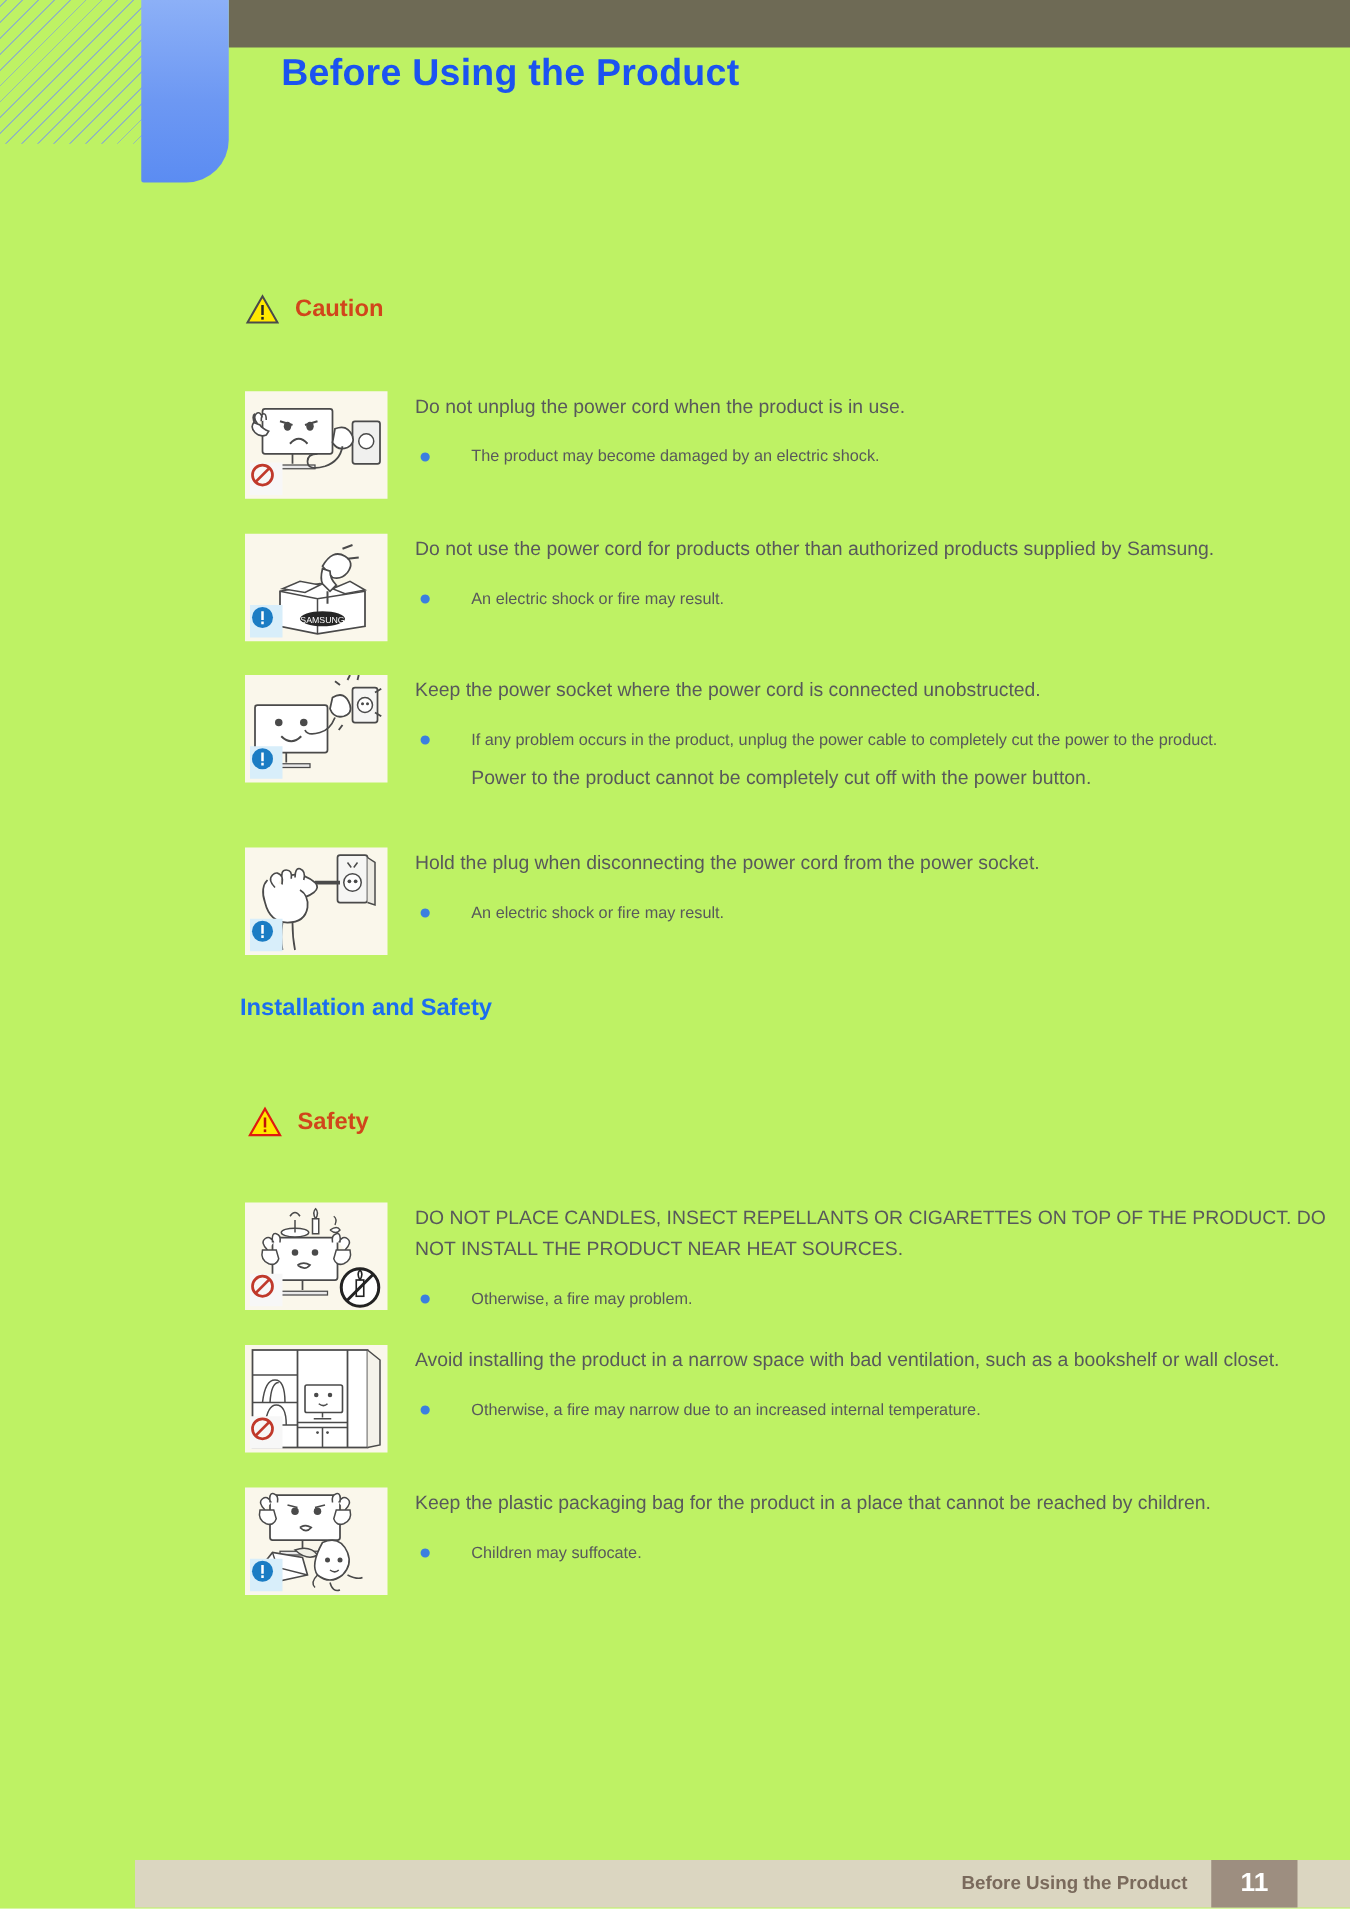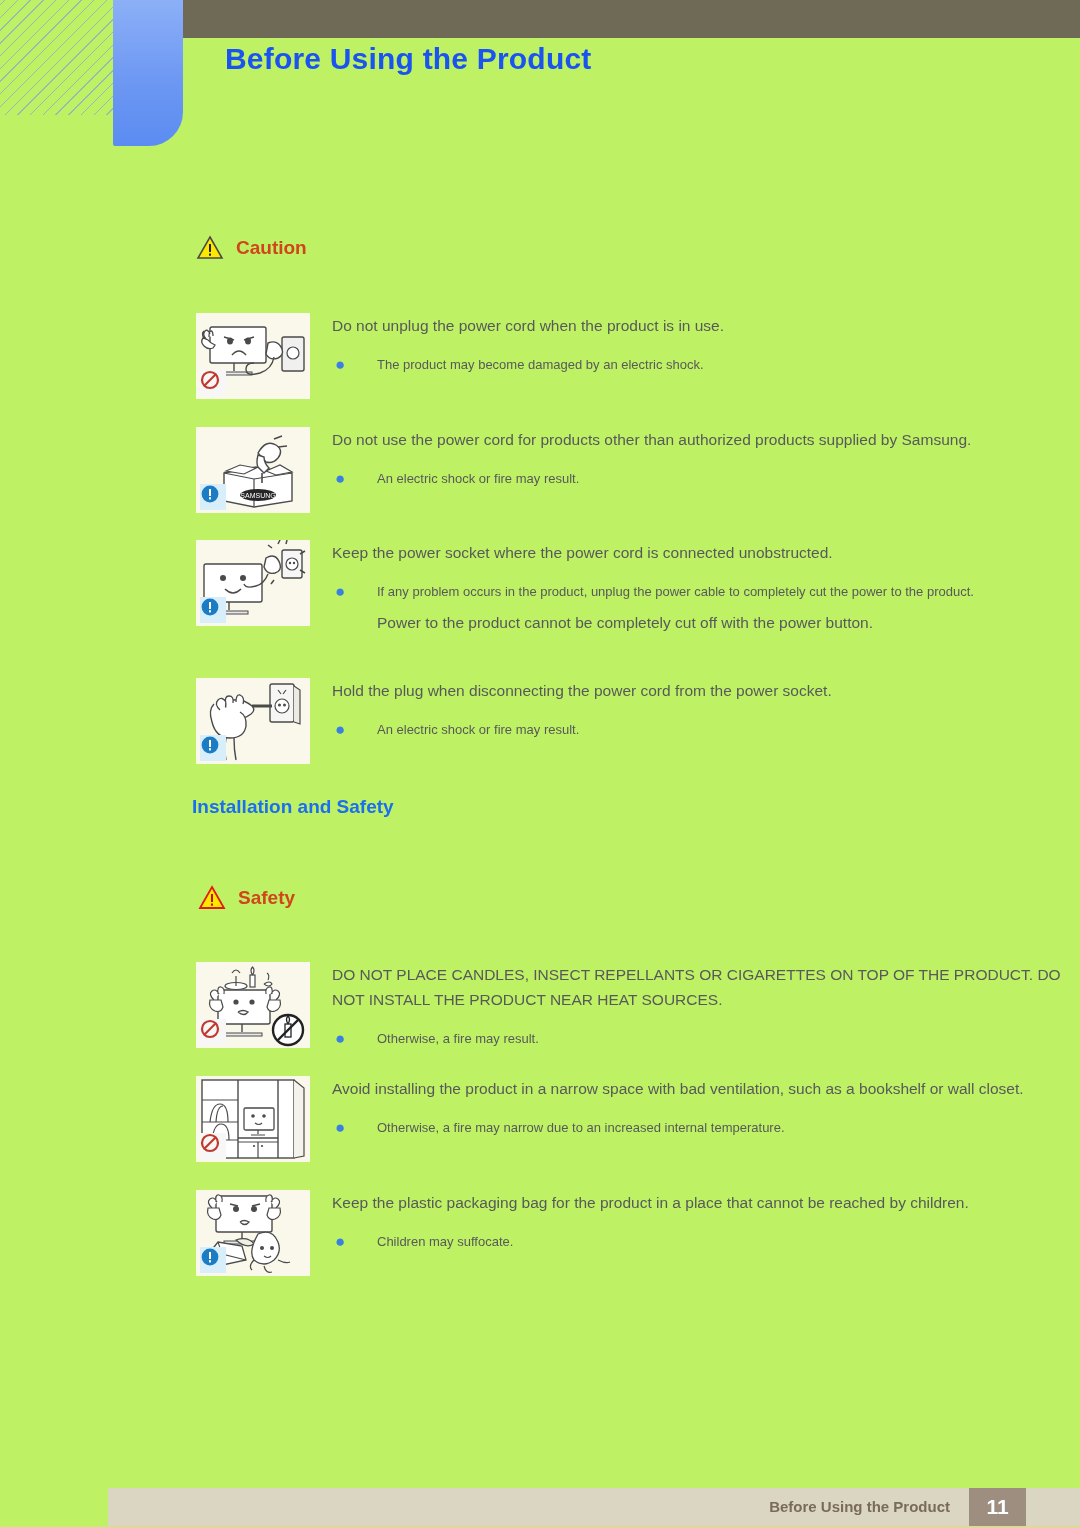--- a/index.html
+++ b/index.html
@@ -79,21 +79,21 @@
   
   .footer-bar {
     position: absolute; left: 108px; top: 1488px; width: 972px; height: 38px;
     background: #dbd6c1;
   }
   .footer-text {
     position: absolute; top: 1498px; right: 130px;
     font-size: 15px; font-weight: bold; color: #7a6a5c;
   }
   .footer-page {
-    position: absolute; left: 969px; top: 1488px; width: 57px; height: 38px;
+    position: absolute; left: 969px; top: 1488px; width: 69px; height: 38px;
     background: #9d8e80; color: #fff;
     display: flex; align-items: center; justify-content: center;
     font-size: 21px; font-weight: bold;
   }
 </style>
 </head>
 <body>
 
 <div class="page">
 
@@ -285,21 +285,21 @@
         <svg width="20" height="20" viewBox="0 0 20 20">
           <circle cx="10" cy="10" r="8" fill="none" stroke="#c0392b" stroke-width="2.2"></circle>
           <line x1="4.5" y1="15.5" x2="15.5" y2="4.5" stroke="#c0392b" stroke-width="2.2"></line>
         </svg>
       </div>
     </div>
     <div class="etext">
       <div class="main">DO NOT PLACE CANDLES, INSECT REPELLANTS OR CIGARETTES ON TOP OF THE PRODUCT. DO NOT INSTALL THE PRODUCT NEAR HEAT SOURCES.</div>
       <div class="bullet-row">
         <div class="dot">●</div>
-        <div class="btext">Otherwise, a fire may result.</div>
+        <div class="btext">Otherwise, a fire may problem.</div>
       </div>
     </div>
   </div>
 
   <div class="entry" style="left:196px; top:1076px;">
     <div class="thumb">
       <svg width="114" height="86" viewBox="0 0 114 86">
         <rect x="6" y="4" width="92" height="78" fill="#fff" stroke="#4a4a4a" stroke-width="1.4"></rect>
         <path d="M98 4 L108 12 L108 80 L98 82" fill="#f4f2ea" stroke="#4a4a4a" stroke-width="1.2"></path>
         <line x1="42" y1="4" x2="42" y2="82" stroke="#4a4a4a" stroke-width="1.4"></line>

